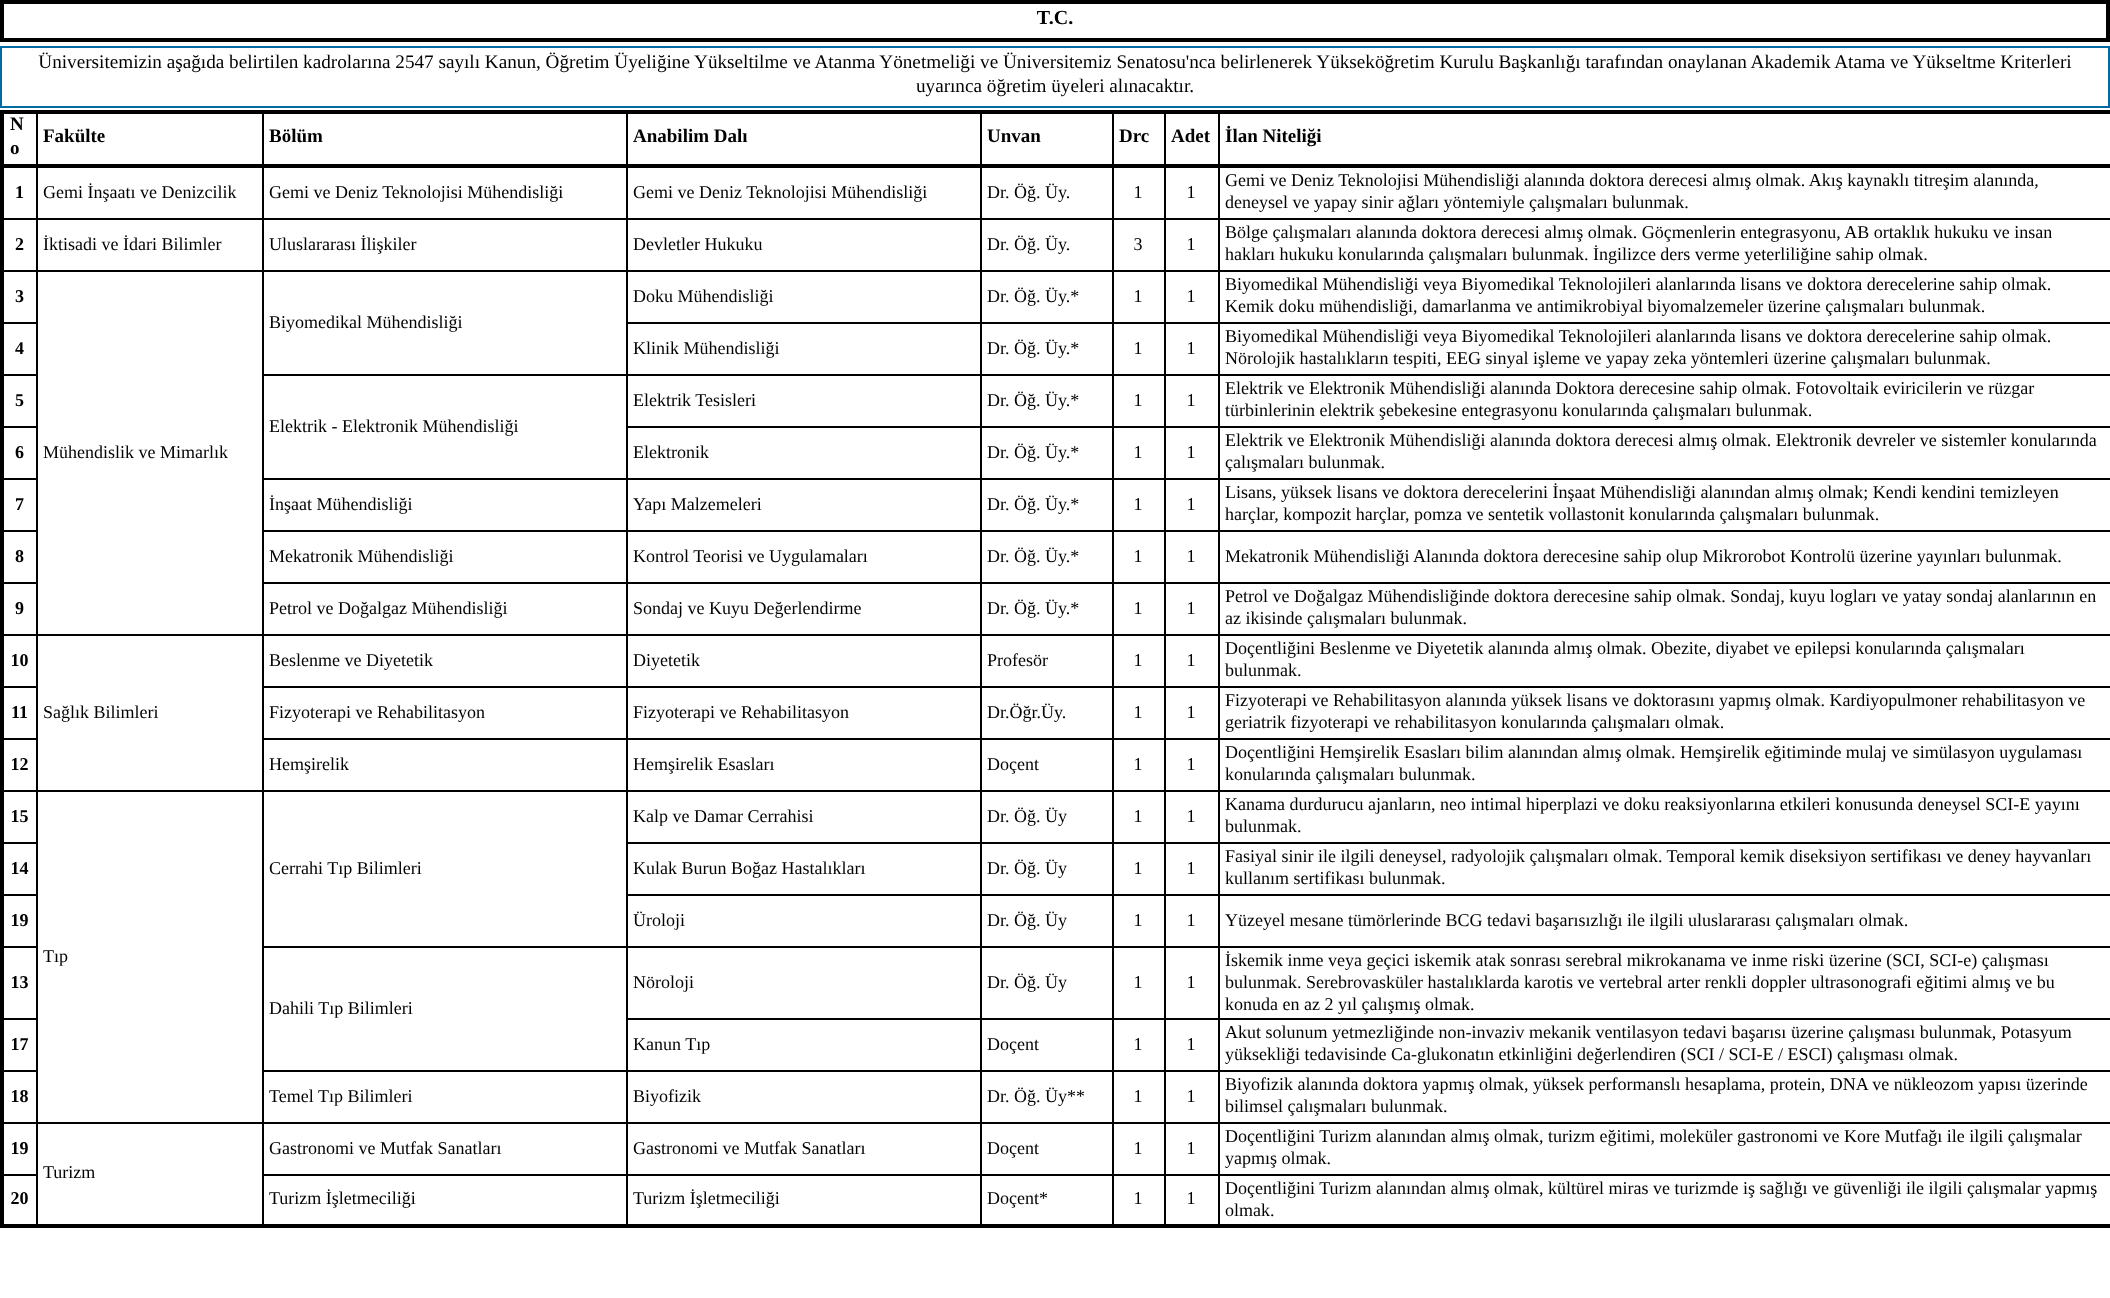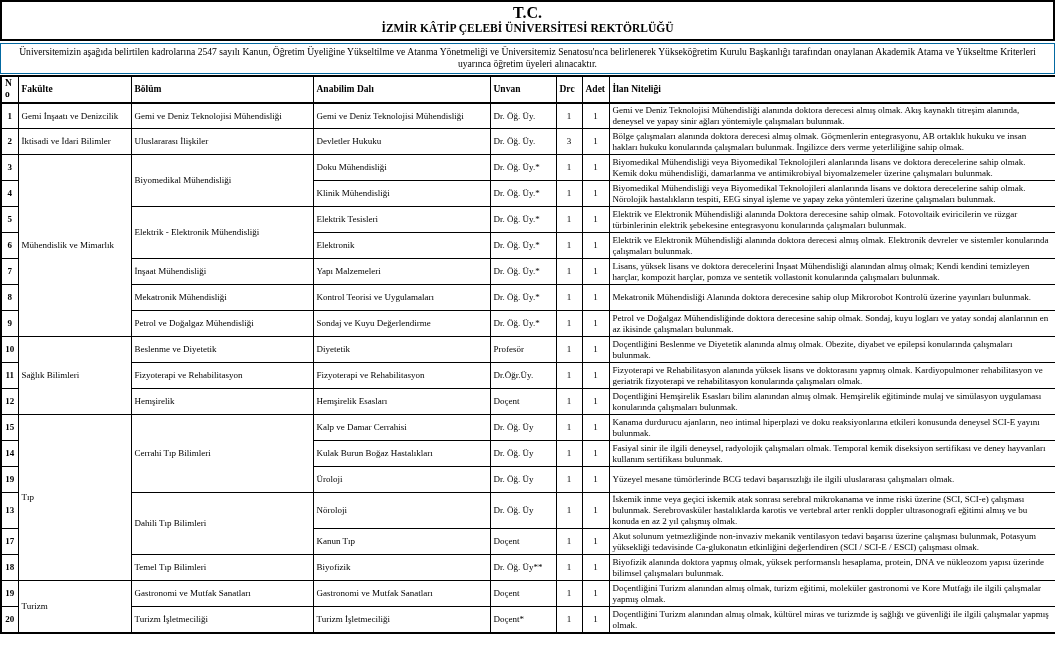--- a/index.html
+++ b/index.html
@@ -9,21 +9,21 @@
     min-height: 649px;
     font-family: "Liberation Serif", "DejaVu Serif", serif;
     color: #000;
     background: #fff;
   }
   .title-box {
     border: 2px solid #000;
     text-align: center;
     padding: 2px 0 4px 0;
   }
-  .title-line-tc { font-size: 16px; font-weight: bold; line-height: 1.1; }
+  .title-line-tc { font-size: 10px; font-weight: bold; line-height: 1.1; }
   .title-line { font-size: 11.5px; font-weight: bold; line-height: 1.15; }
   .intro-box {
     border: 1px solid #0369a1;
     margin-top: 2px;
     text-align: center;
     font-size: 9.6px;
     line-height: 1.3;
     padding: 2px 3px;
   }
   table.jobs {
@@ -55,21 +55,20 @@
   td.unvan-cell { white-space: nowrap; }
   tr.job-row td { height: 26px; }
 </style>
 </head>
 <body>
 
 <div class="page">
 
   <div class="title-box">
     <div class="title-line-tc">T.C.</div>
-    <div class="title-line">İZMİR KÂTİP ÇELEBİ ÜNİVERSİTESİ REKTÖRLÜĞÜ</div>
   </div>
 
   <div class="intro-box">Üniversitemizin aşağıda belirtilen kadrolarına 2547 sayılı Kanun, Öğretim Üyeliğine Yükseltilme ve Atanma Yönetmeliği ve Üniversitemiz Senatosu'nca belirlenerek Yükseköğretim Kurulu Başkanlığı tarafından onaylanan Akademik Atama ve Yükseltme Kriterleri uyarınca öğretim üyeleri alınacaktır.</div>
 
   <table class="jobs">
     <colgroup>
       <col style="width:17px">
       <col style="width:113px">
       <col style="width:182px">
       <col style="width:177px">

